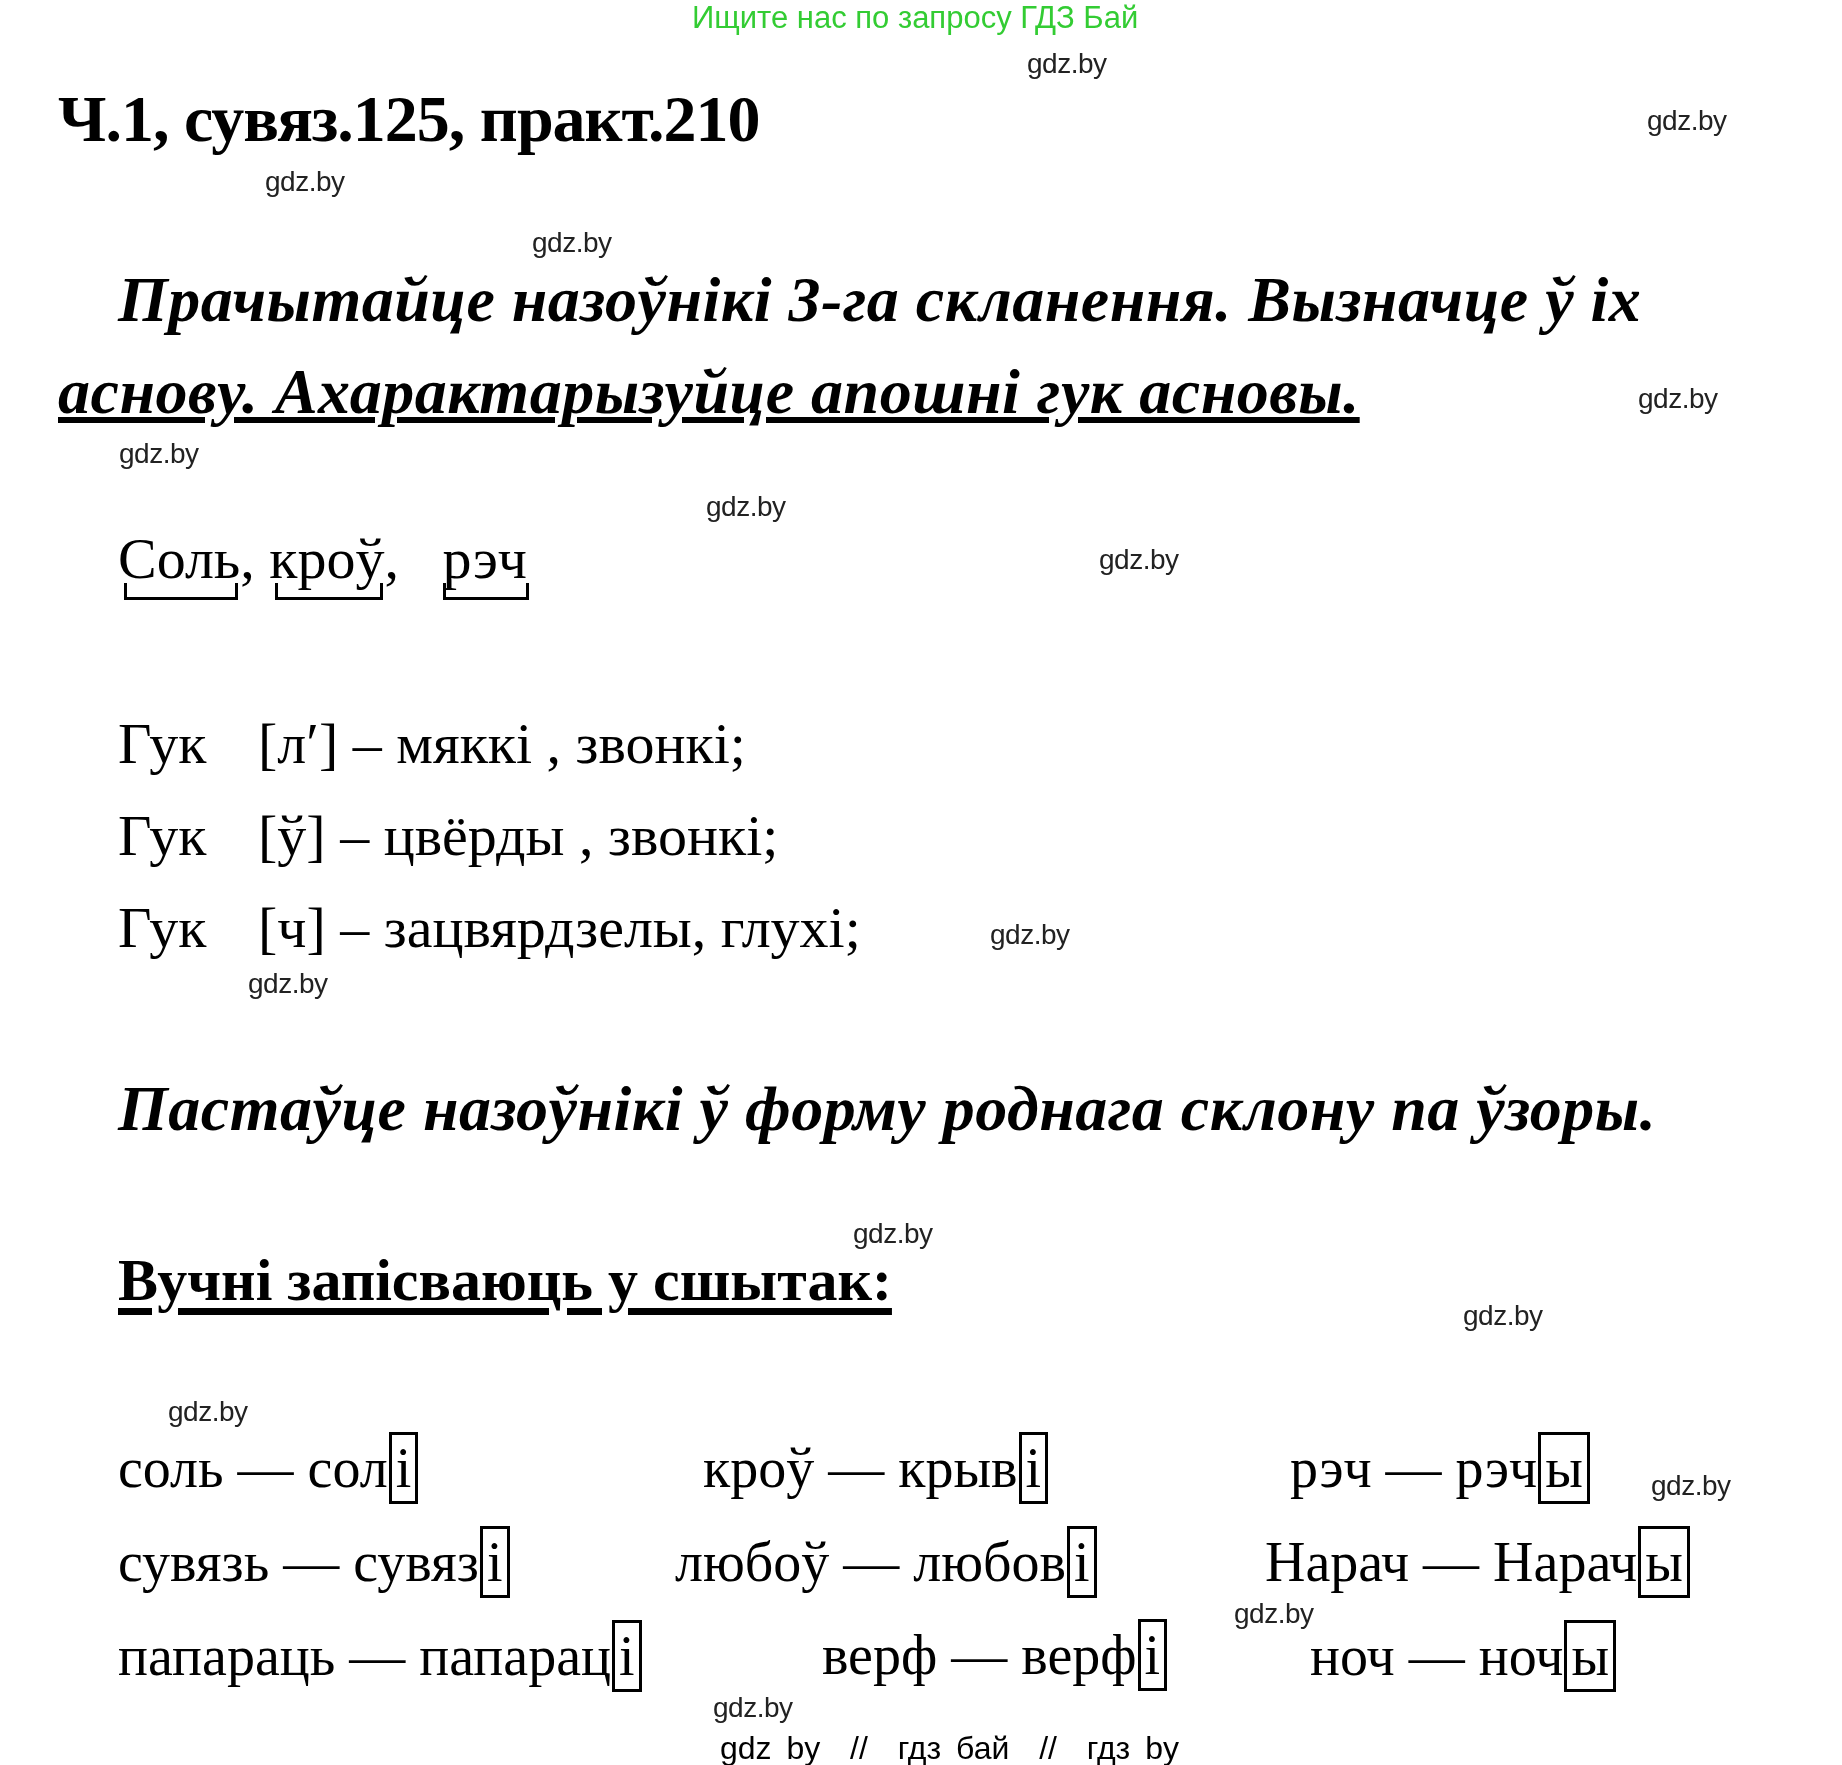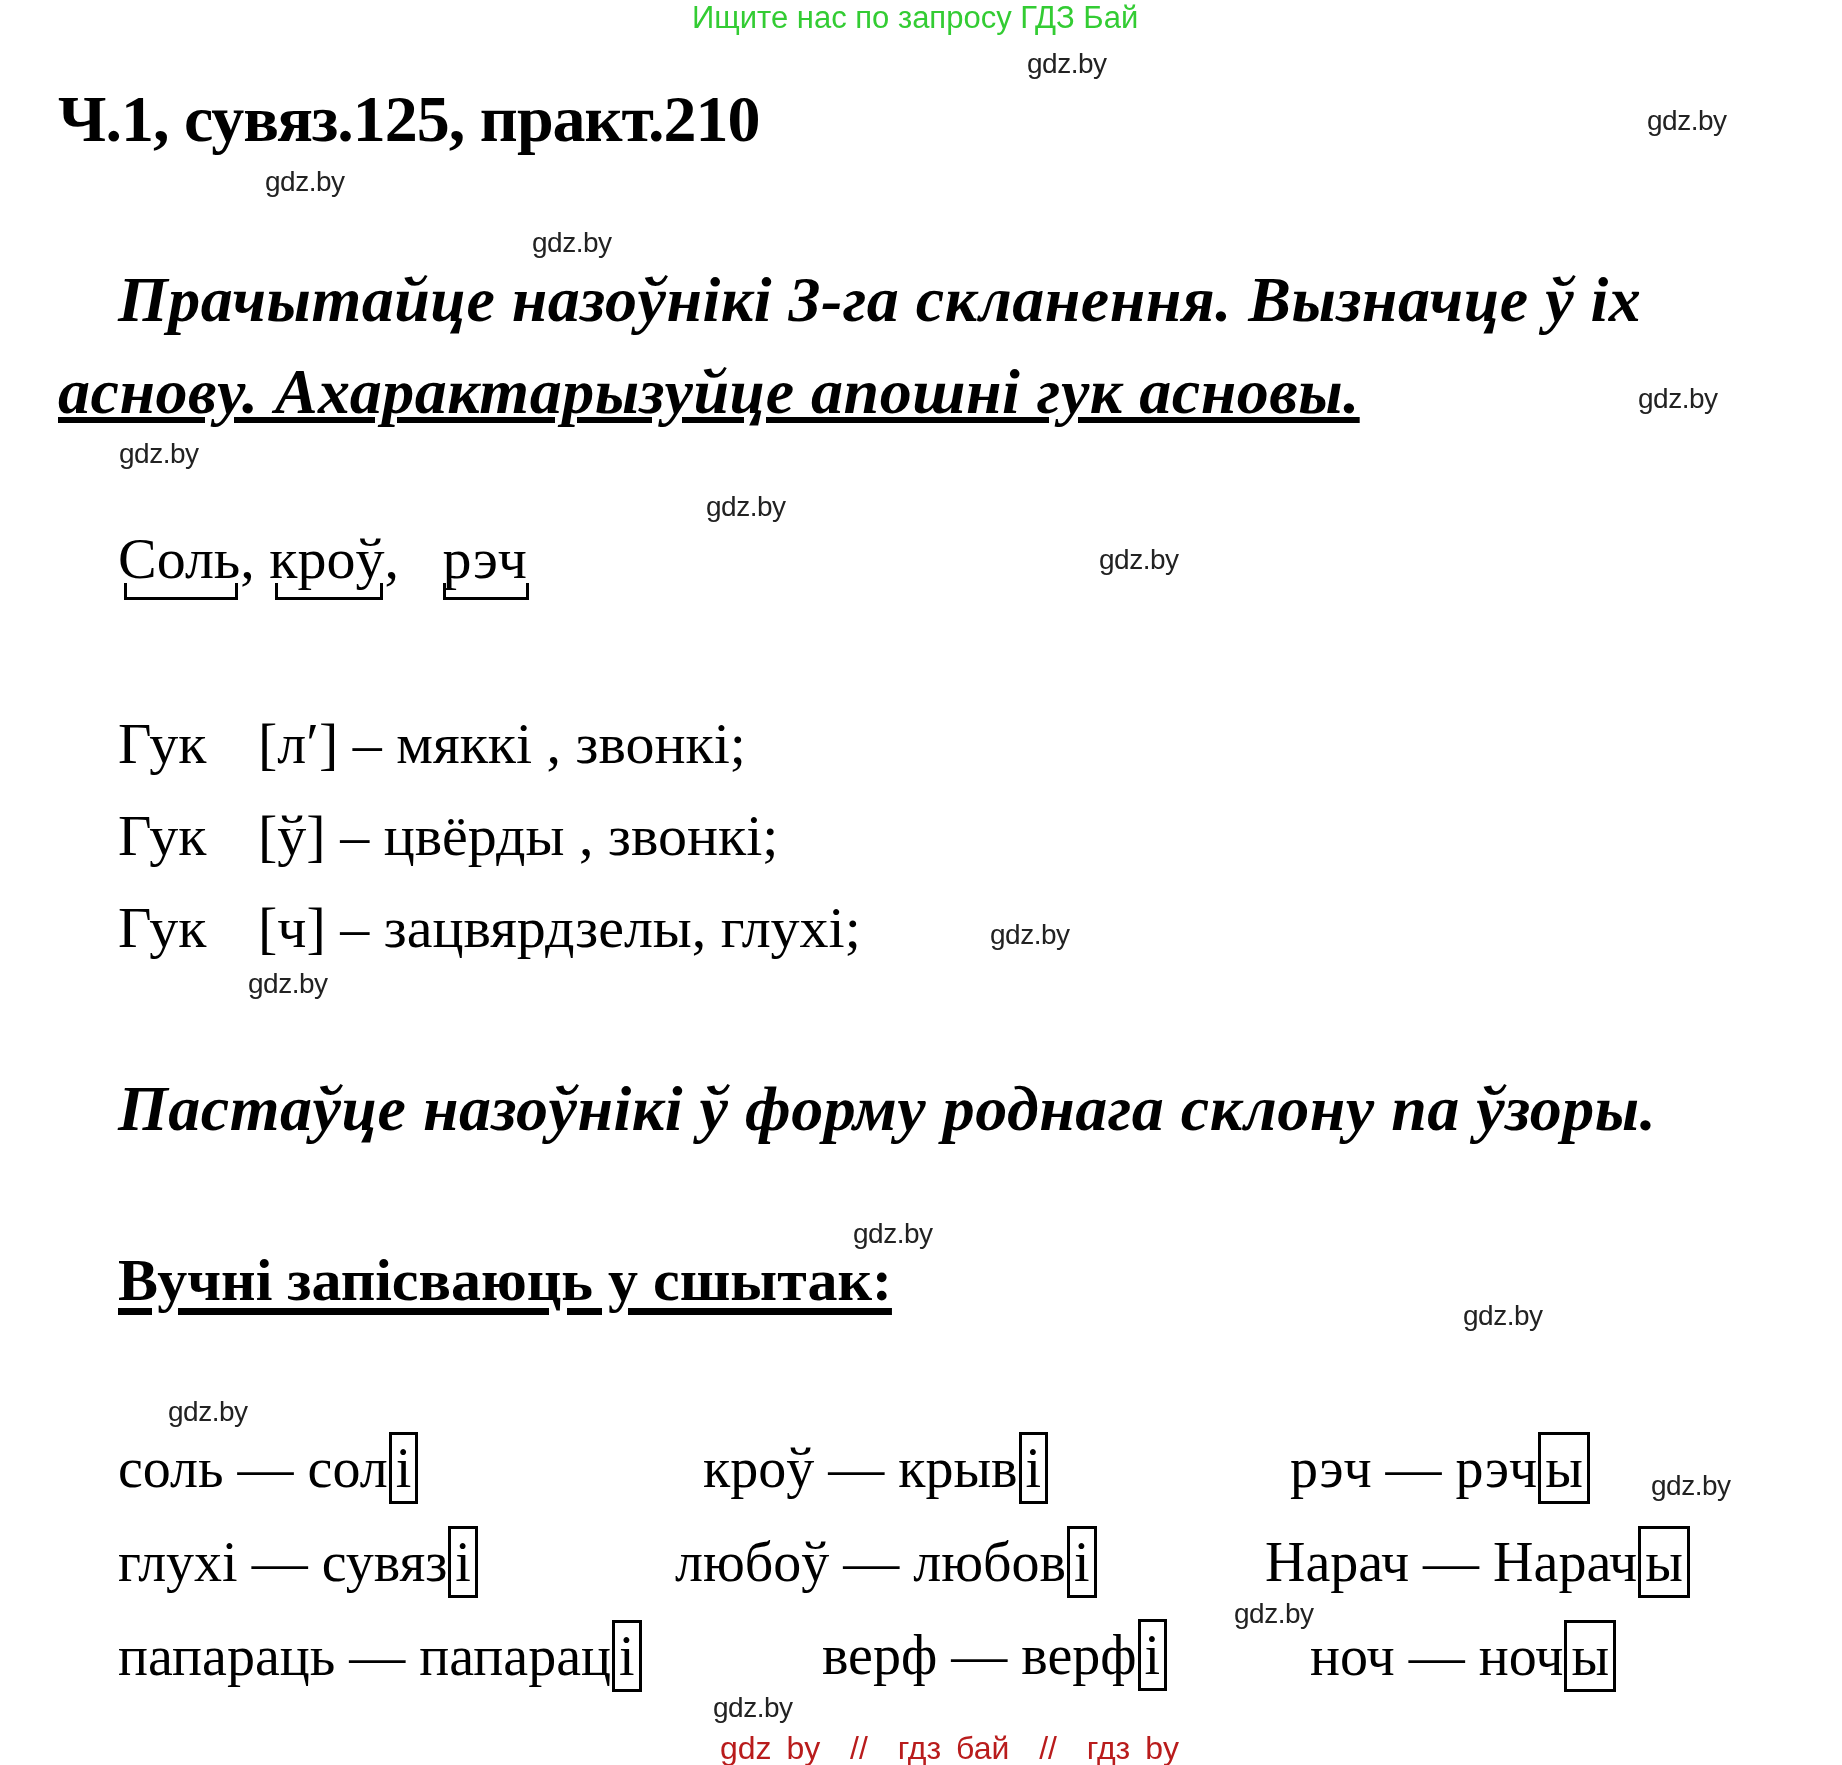--- a/index.html
+++ b/index.html
@@ -10,21 +10,21 @@
   .heading { font-size:66px; font-weight:bold; line-height:1; letter-spacing:-1px; }
   .instr { font-size:64px; font-weight:bold; font-style:italic; line-height:1; letter-spacing:0.5px; }
   .sv { font-size:58px; line-height:1; }
   .sv .stem { position:relative; display:inline-block; }
   .sv .stem .brk { position:absolute; left:6px; right:2px; bottom:-12px; height:14px; border:3px solid #000; border-top:none; }
   .sound { font-size:58px; line-height:1; }
   .sound .lbl { display:inline-block; width:140px; }
   .sub { font-size:60px; font-weight:bold; line-height:1; text-decoration:underline; text-decoration-thickness:7px; text-underline-offset:8px; }
   .row { font-size:56px; line-height:1; }
   .end { display:inline-block; border:3px solid #000; padding:0 4px; line-height:1.18; margin-left:1px; }
-  .footer { font-family:"Liberation Sans", sans-serif; font-size:32px; color:#b91c1c; line-height:1; word-spacing:6px; }
+  .footer { font-family:"Liberation Sans", sans-serif; font-size:32px; color:#000000; line-height:1; word-spacing:6px; }
 </style>
 </head>
 <body>
 
 <div class="abs top-banner" style="left:692px; top:2px;">Ищите нас по запросу ГДЗ Бай</div>
 
 <div class="abs heading" style="left:58px; top:86px;">Ч.1, сувяз.125, практ.210</div>
 
 <div class="abs instr" style="left:118px; top:268px;">Прачытайце назоўнікі 3-га скланення. Вызначце ў іх</div>
 <div class="abs instr" style="left:58px; top:360px;text-decoration:underline;">аснову. Ахарактарызуйце апошні гук асновы.</div>
@@ -44,21 +44,21 @@
 </div>
 
 <div class="abs instr" style="left:118px; top:1077px;">Пастаўце назоўнікі ў форму роднага склону па ўзоры.</div>
 
 <div class="abs sub" style="left:118px; top:1250px;">Вучні запісваюць у сшытак:</div>
 
 <div class="abs row" style="left:118px; top:1432px;"><span>соль</span><span style="white-space:pre"> — </span><span>сол</span><span class="end">і</span></div>
 <div class="abs row" style="left:703px; top:1432px;text-align:right;"><span>кроў</span><span style="white-space:pre"> — </span><span>крыв</span><span class="end">і</span></div>
 <div class="abs row" style="left:1290px; top:1432px;"><span>рэч</span><span style="white-space:pre"> — </span><span>рэч</span><span class="end">ы</span></div>
 
-<div class="abs row" style="left:118px; top:1526px;"><span>глухі</span><span style="white-space:pre"> — </span><span>сувяз</span><span class="end">і</span></div>
+<div class="abs row" style="left:118px; top:1526px;"><span>сувязь</span><span style="white-space:pre"> — </span><span>сувяз</span><span class="end">і</span></div>
 <div class="abs row" style="left:675px; top:1526px;"><span>любоў</span><span style="white-space:pre"> — </span><span>любов</span><span class="end">і</span></div>
 <div class="abs row" style="left:1265px; top:1526px;"><span>Нарач</span><span style="white-space:pre"> — </span><span>Нарач</span><span class="end">ы</span></div>
 
 <div class="abs row" style="left:118px; top:1620px;"><span>папараць</span><span style="white-space:pre"> — </span><span>папарац</span><span class="end">і</span></div>
 <div class="abs row" style="left:822px; top:1596px;margin-top:23px;"><span>верф</span><span style="white-space:pre"> — </span><span>верф</span><span class="end">і</span></div>
 <div class="abs row" style="left:1310px; top:1620px;"><span>ноч</span><span style="white-space:pre"> — </span><span>ноч</span><span class="end">ы</span></div>
 
 <div class="abs wm" style="left:1027px; top:50px;">gdz.by</div>
 <div class="abs wm" style="left:1647px; top:107px;">gdz.by</div>
 <div class="abs wm" style="left:265px; top:168px;">gdz.by</div>

